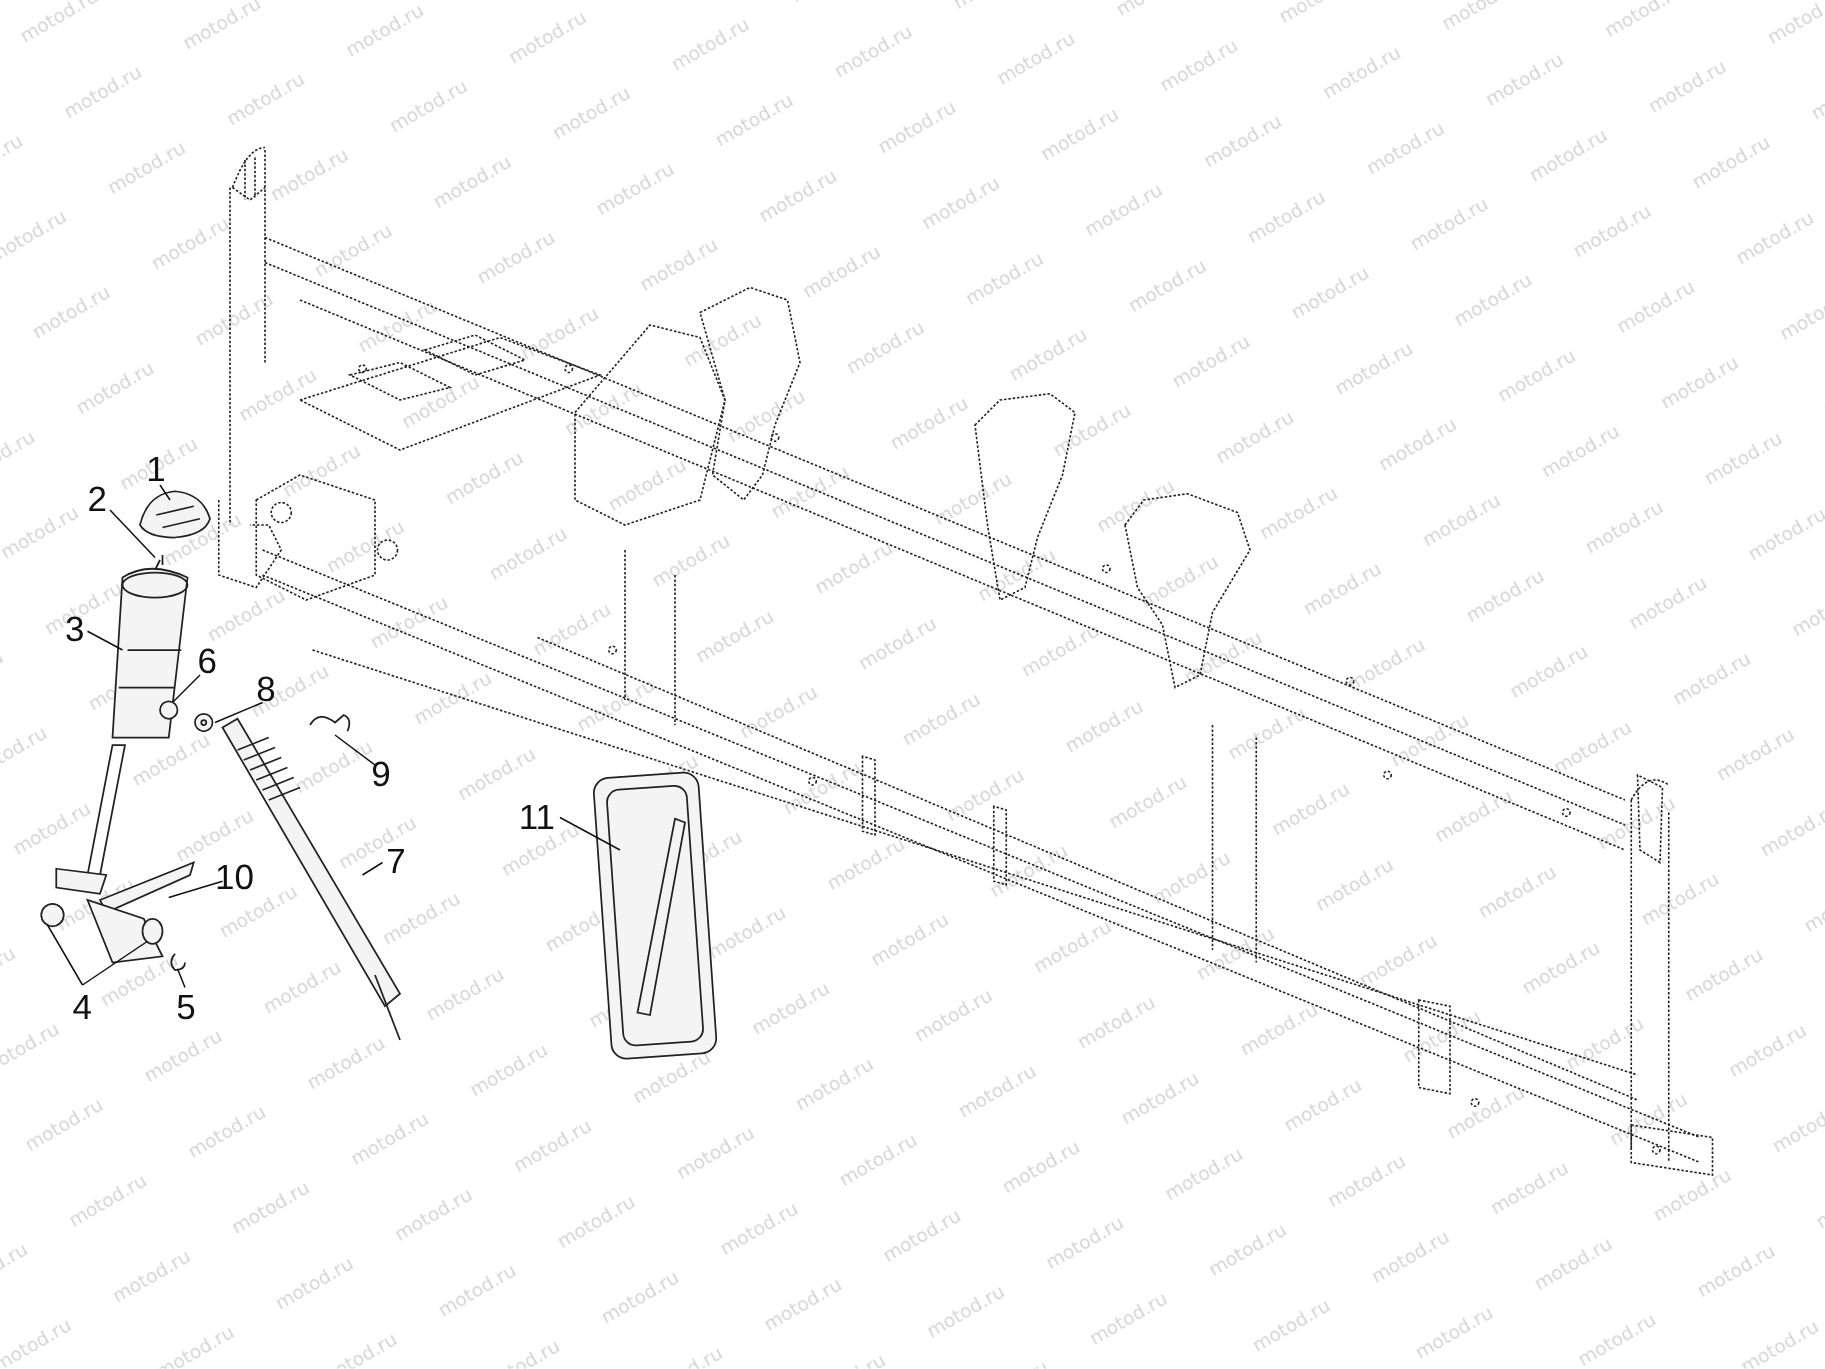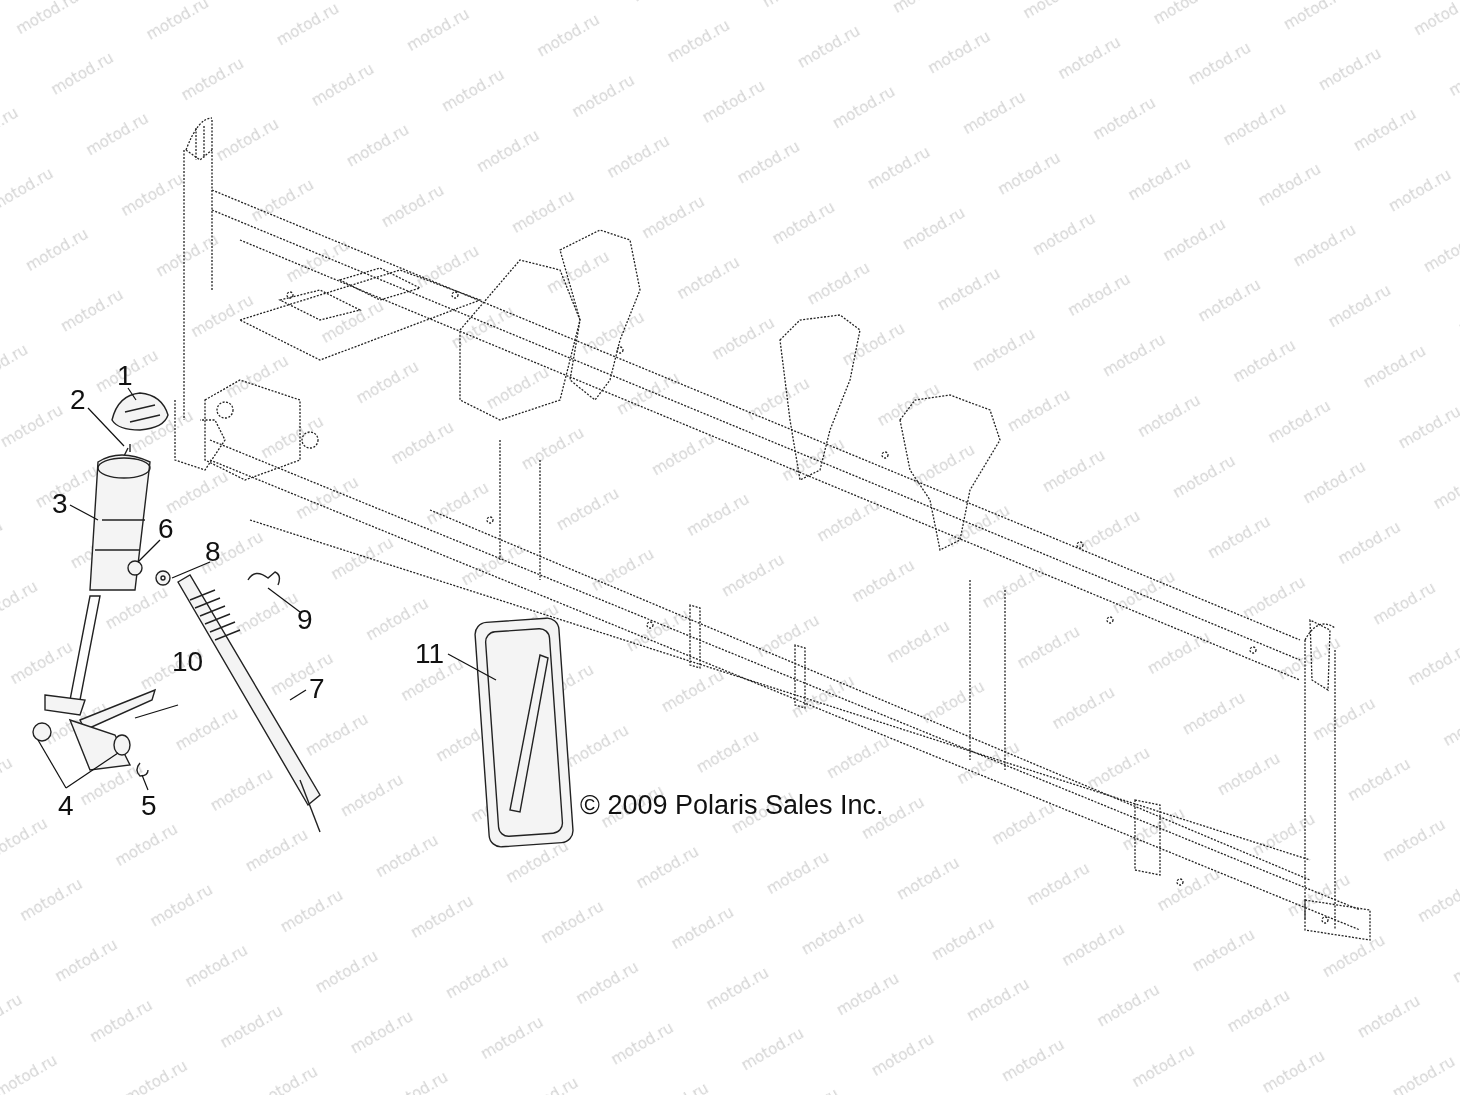--- a/index.html
+++ b/index.html
@@ -137,17 +137,16 @@
   
   <div class="callout" style="left:117px;top:362px;">1</div>
   <div class="callout" style="left:70px;top:386px;">2</div>
   <div class="callout" style="left:52px;top:490px;">3</div>
   <div class="callout" style="left:58px;top:792px;">4</div>
   <div class="callout" style="left:141px;top:792px;">5</div>
   <div class="callout" style="left:158px;top:515px;">6</div>
   <div class="callout" style="left:309px;top:675px;">7</div>
   <div class="callout" style="left:205px;top:538px;">8</div>
   <div class="callout" style="left:297px;top:606px;">9</div>
-  <div class="callout" style="left:172px;top:648px;text-align:center;">10</div>
+  <div class="callout" style="left:172px;top:688px;text-align:center;">10</div>
   <div class="callout" style="left:415px;top:640px;text-align:center;">11</div>
 
-  <div class="copyright">© 2009 Polaris Sales Inc.</div>
 </div>
 
 </body></html>

